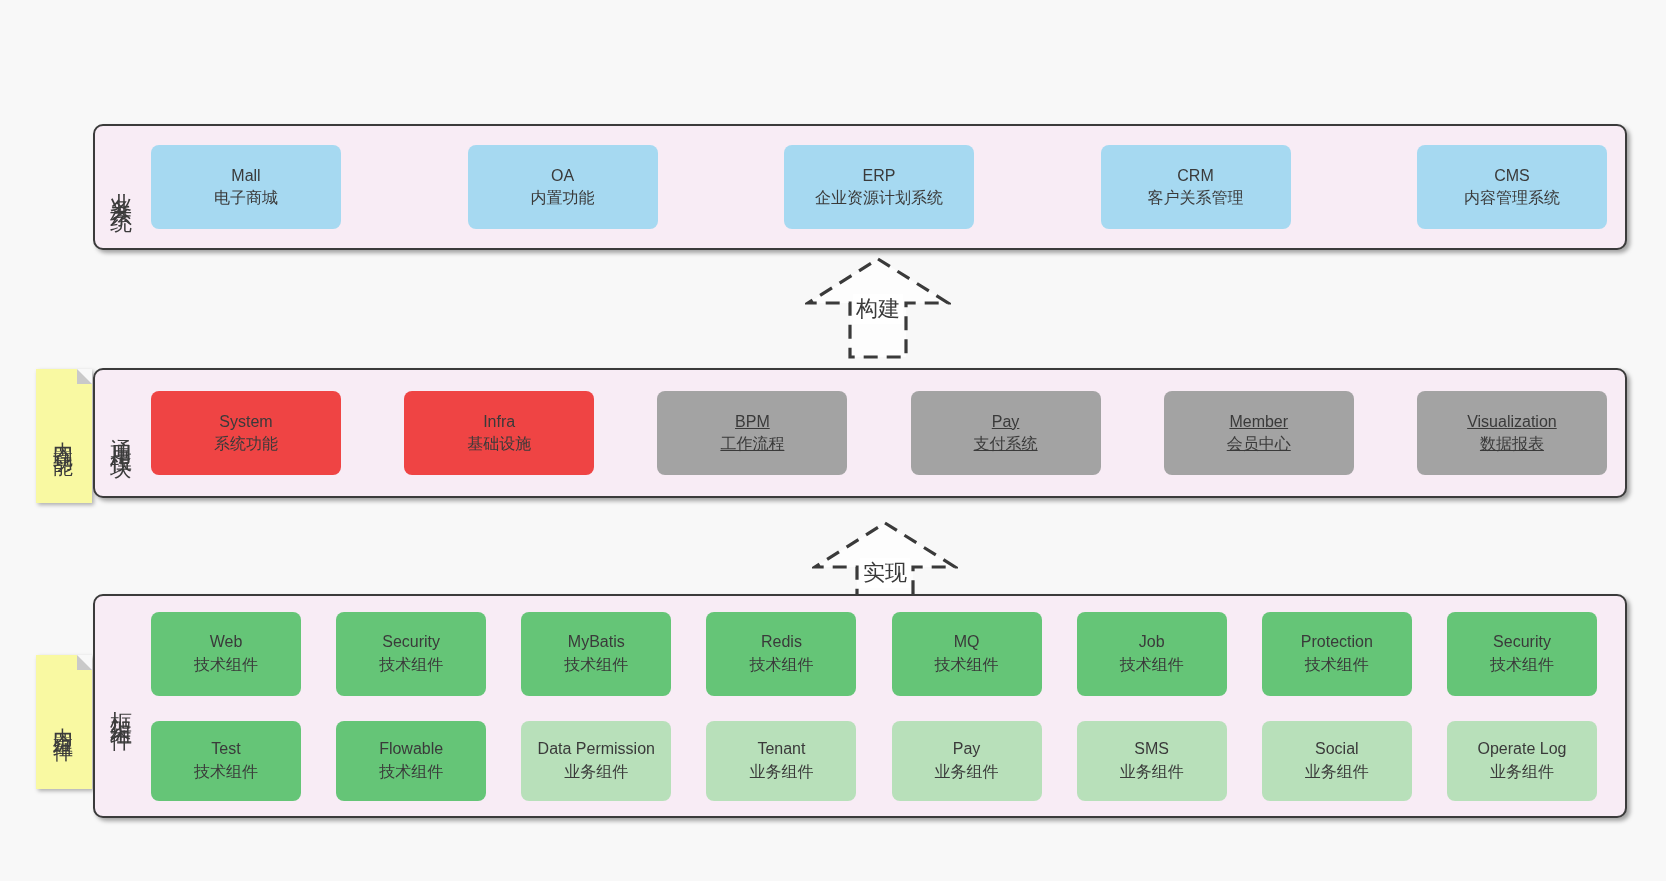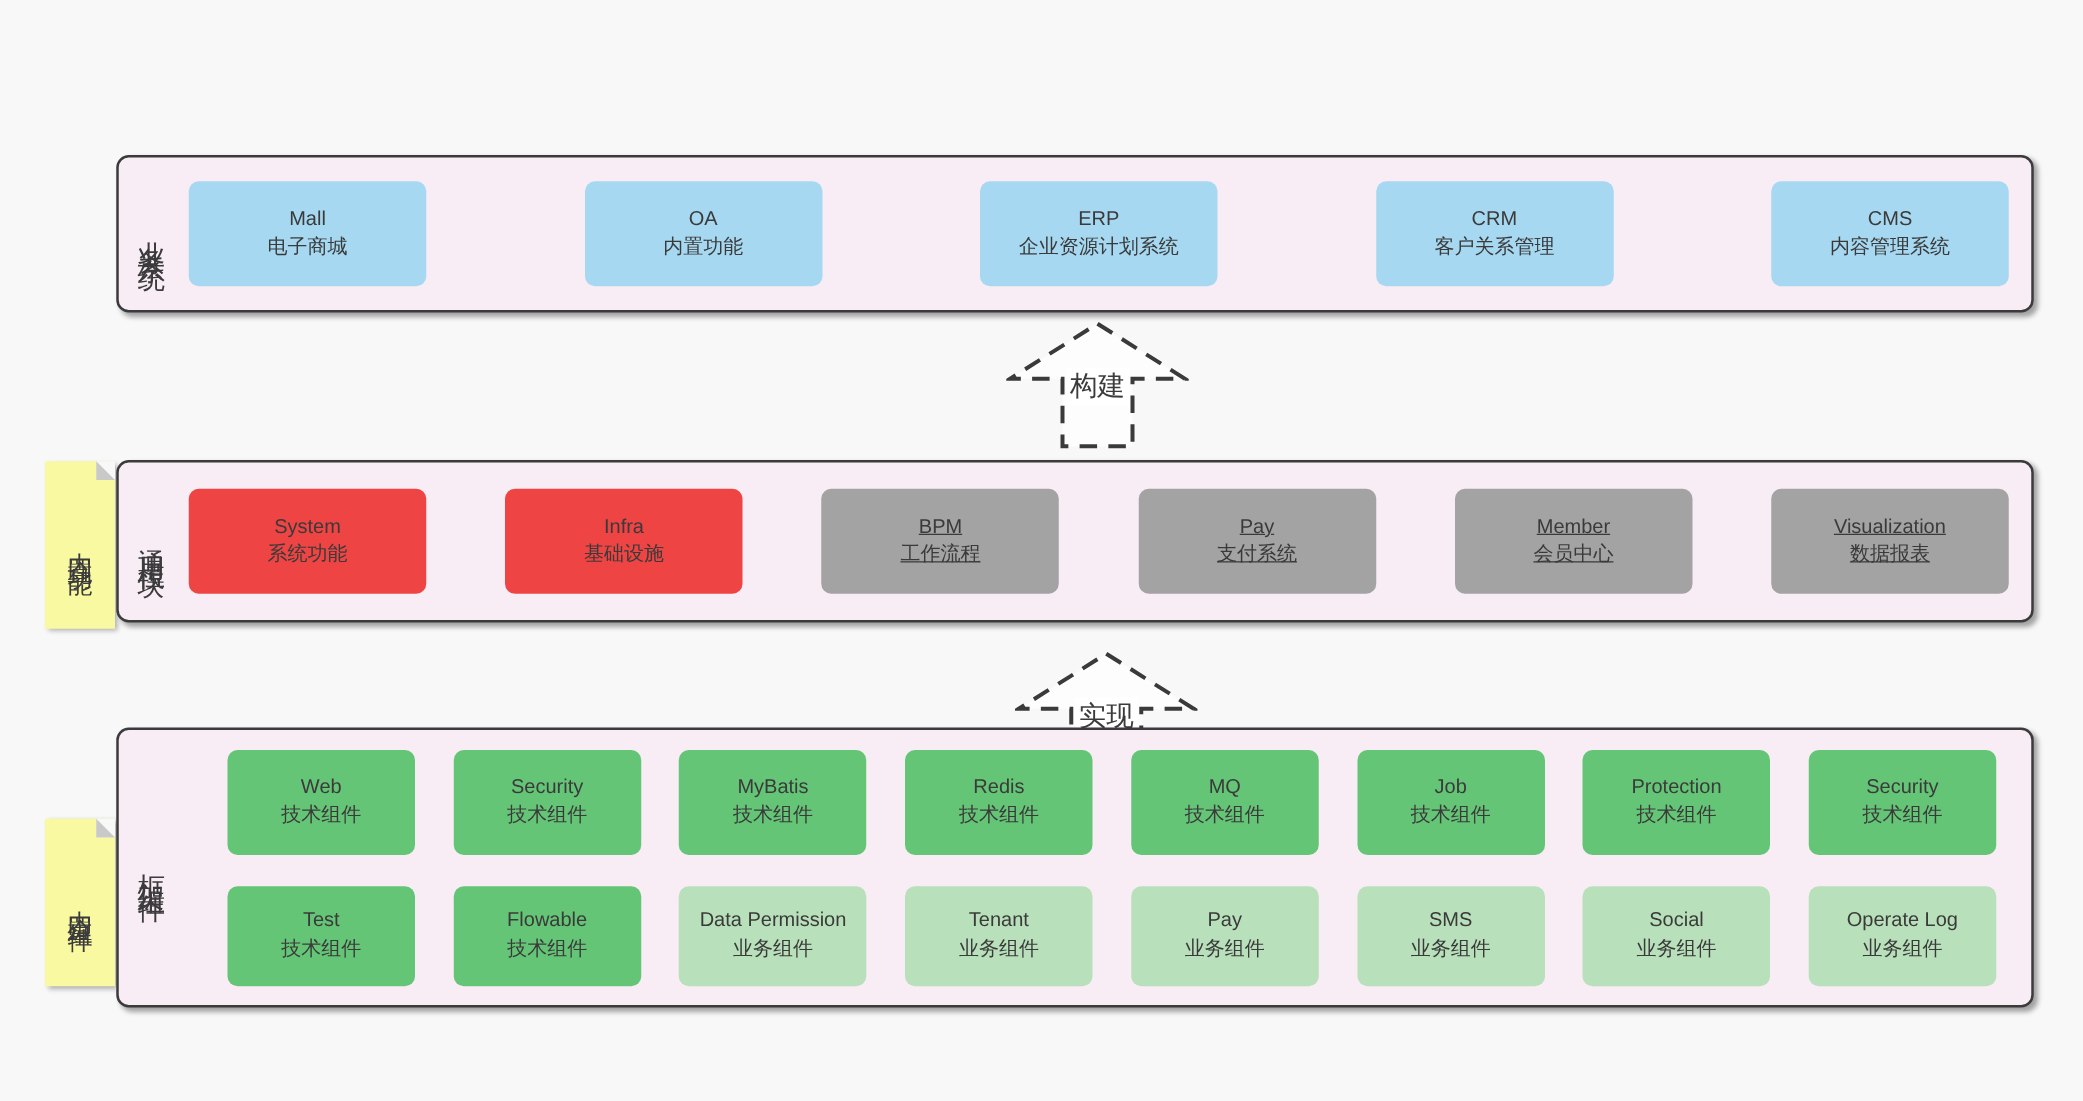--- a/index.html
+++ b/index.html
@@ -9,21 +9,21 @@
   }
   
   .layer{
     position:absolute;left:93px;width:1534px;box-sizing:border-box;
     background:#f8ecf5;border:2px solid #3b3b3b;border-radius:10px;
     box-shadow:3px 3px 4px rgba(0,0,0,.35);
     display:flex;align-items:stretch;
   }
   .layer-business{top:124px;height:126px;}
   .layer-modules{top:368px;height:130px;}
-  .layer-components{top:582px;height:224px;gap:31px;}
+  .layer-components{top:594px;height:224px;}
   .side-label{
     width:52px;display:flex;align-items:center;justify-content:center;
     writing-mode:vertical-rl;text-orientation:upright;
     font-size:22px;letter-spacing:6px;color:#3b3b3b;
   }
   .boxes{
     flex:1;display:flex;align-items:center;justify-content:space-between;
     padding:0 18px 0 4px;
   }
   .rows{

